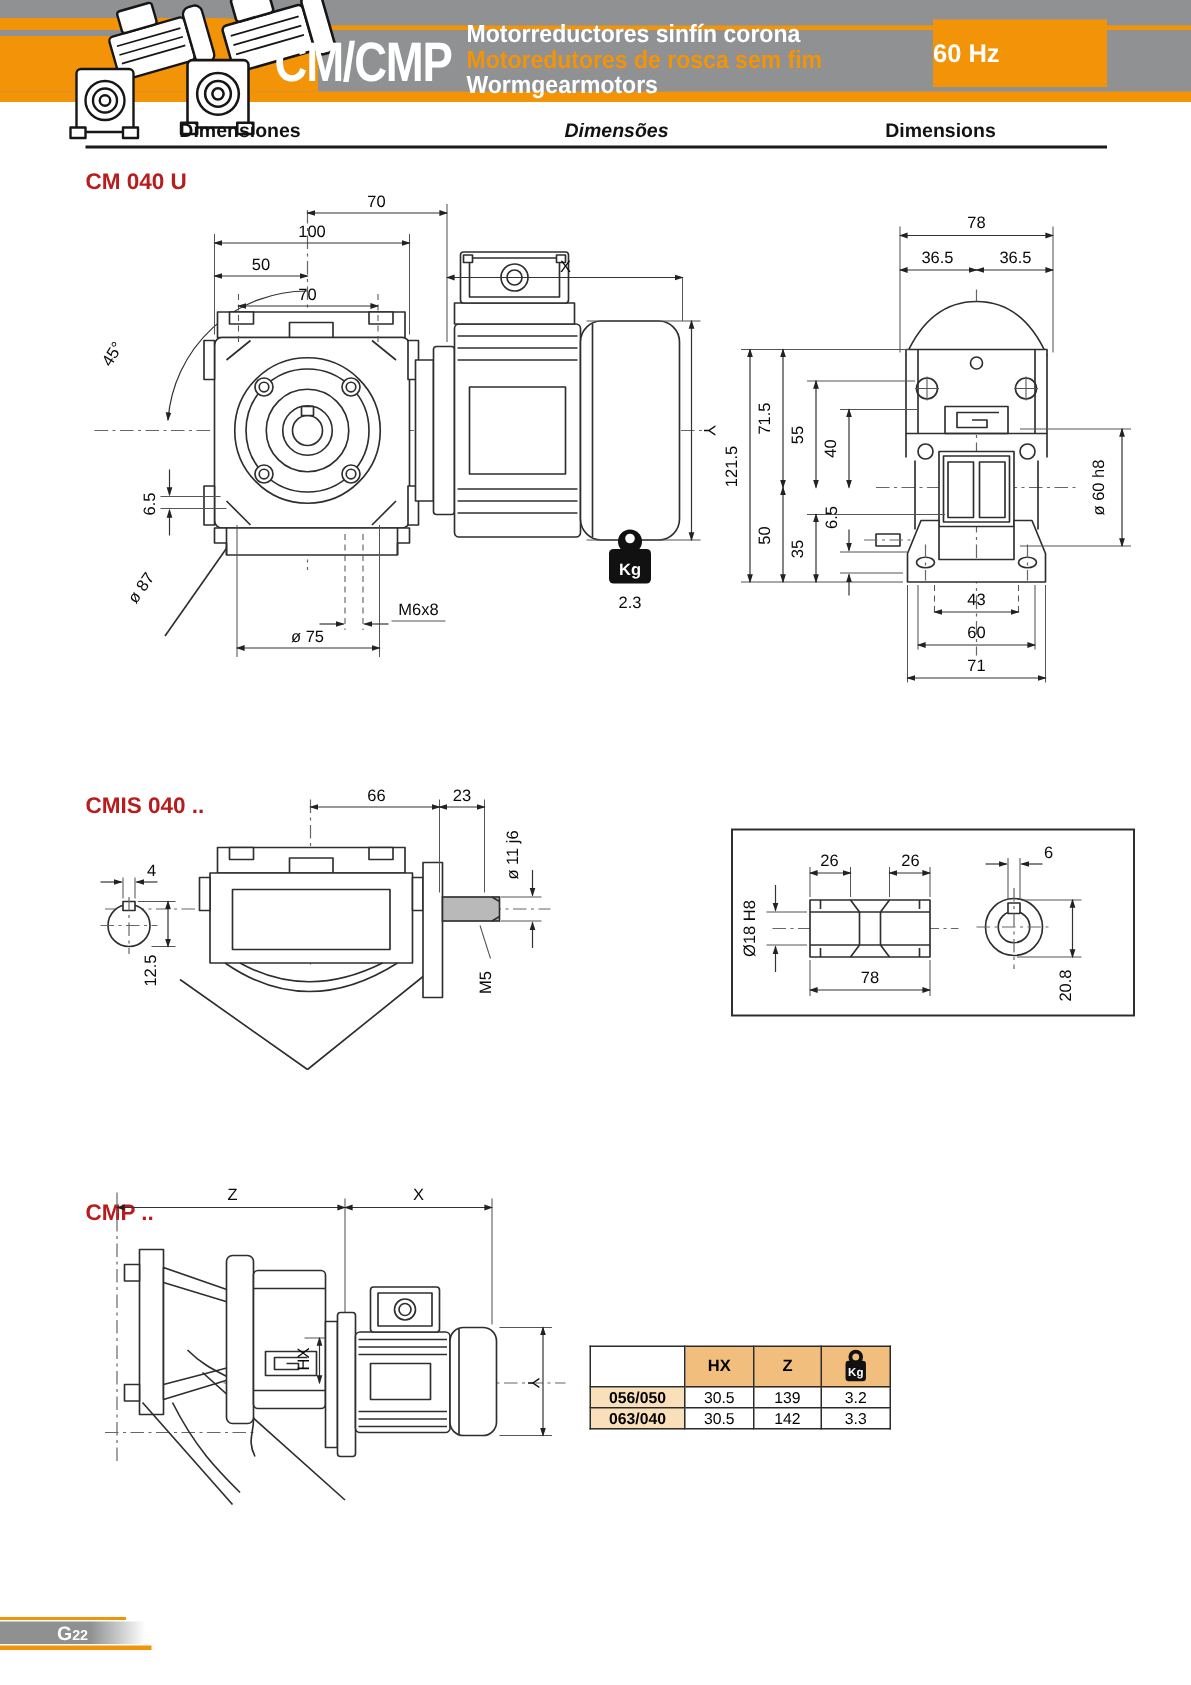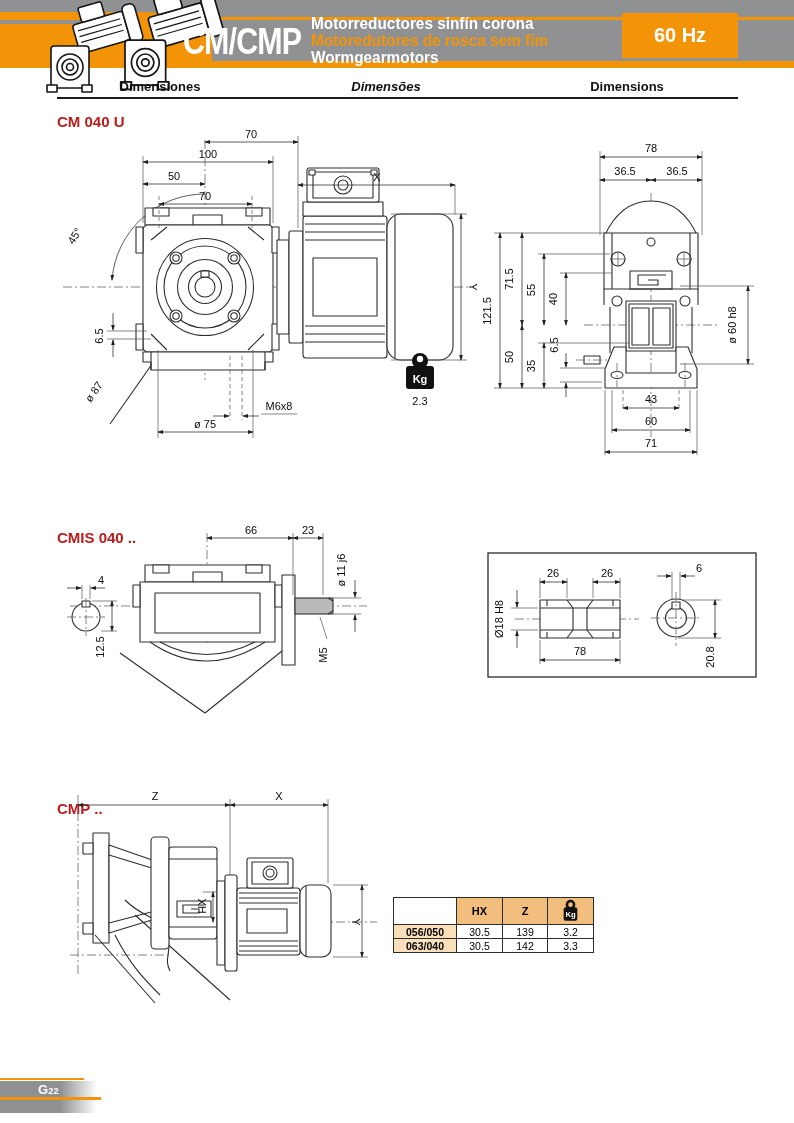--- a/index.html
+++ b/index.html
@@ -14,27 +14,27 @@
           border-top-right-radius:70px 28px;}
   .swoosh-gray{position:absolute;left:0;top:19.5px;width:128px;height:4.5px;background:#8F9193;
           border-top-right-radius:4px;border-bottom-right-radius:4px;}
   .product-code{position:absolute;left:183px;top:21px;color:#fff;font-size:37px;font-weight:bold;
           letter-spacing:-1px;transform:scaleX(.82);transform-origin:left top;white-space:nowrap;}
   .subtitles{position:absolute;left:311px;top:15px;line-height:17px;font-size:16.5px;font-weight:bold;
           transform:scaleX(.93);transform-origin:left top;white-space:nowrap;}
   .subtitles .t1,.subtitles .t3{color:#fff;}
   .subtitles .t2{color:#F39408;}
   .freq-badge{position:absolute;left:622px;top:13px;width:116px;height:45px;background:#F39408;
-          color:#fff;font-size:20px;font-weight:bold;text-align:center;line-height:45px;}
+          color:#fff;font-size:17px;font-weight:bold;line-height:45px;}
   .motors{position:absolute;left:45px;top:0;}
 
   
   .colhead{position:absolute;top:79px;width:200px;height:16px;font-size:13px;font-weight:bold;
            color:#111;text-align:center;}
-  .ch-es{left:60px;} .ch-pt{left:286px;font-style:italic;} .ch-en{left:527px;}
+  .ch-es{left:60px;} .ch-pt{left:311px;font-style:italic;} .ch-en{left:527px;}
   .rule{position:absolute;left:57px;top:97px;width:681px;height:2px;background:#1a1a1a;}
 
   
   .sec-title{position:absolute;left:57px;font-size:15px;font-weight:bold;color:#b91c1c;}
 
   
   svg{position:absolute;overflow:visible;}
   .ln{fill:none;stroke:#2e2e2e;stroke-width:1.1;stroke-linejoin:round;}
   .lnf{fill:#fff;stroke:#2e2e2e;stroke-width:1.1;stroke-linejoin:round;}
   .lng{fill:#b9b9b9;stroke:#2e2e2e;stroke-width:1.1;}
@@ -55,21 +55,21 @@
   
   .cmp-table{position:absolute;left:393px;top:897px;border-collapse:collapse;font-size:10.5px;color:#000;}
   .cmp-table td,.cmp-table th{border:1.4px solid #2b2b2b;padding:0;text-align:center;vertical-align:middle;}
   .cmp-table .hrow th{height:26px;background:#F2BE7E;font-weight:bold;font-size:11px;}
   .cmp-table .hrow .blank{background:#fff;}
   .cmp-table .c-model{width:62px;background:#FADFBB;font-weight:bold;height:13px;}
   .cmp-table .c-hx{width:45px;} .cmp-table .c-z{width:44px;} .cmp-table .c-kg{width:45px;}
 
   
   .footer-line-top{position:absolute;left:0;top:1078px;width:84px;height:2px;background:#F39408;}
-  .footer-bar{position:absolute;left:0;top:1081px;width:97px;height:32px;
+  .footer-bar{position:absolute;left:0;top:1081px;width:97px;height:15px;
       background:linear-gradient(to right,#8e9092 62%,#ffffff 100%);
       color:#fff;font-weight:bold;line-height:15px;padding-left:38px;box-sizing:border-box;}
   .footer-bar .g{font-size:13px;} .footer-bar .n{font-size:9.5px;}
   .footer-line-bottom{position:absolute;left:0;top:1097px;width:101px;height:2.5px;background:#F39408;}
 </style>
 </head>
 <body>
 
 <div id="page">
 

